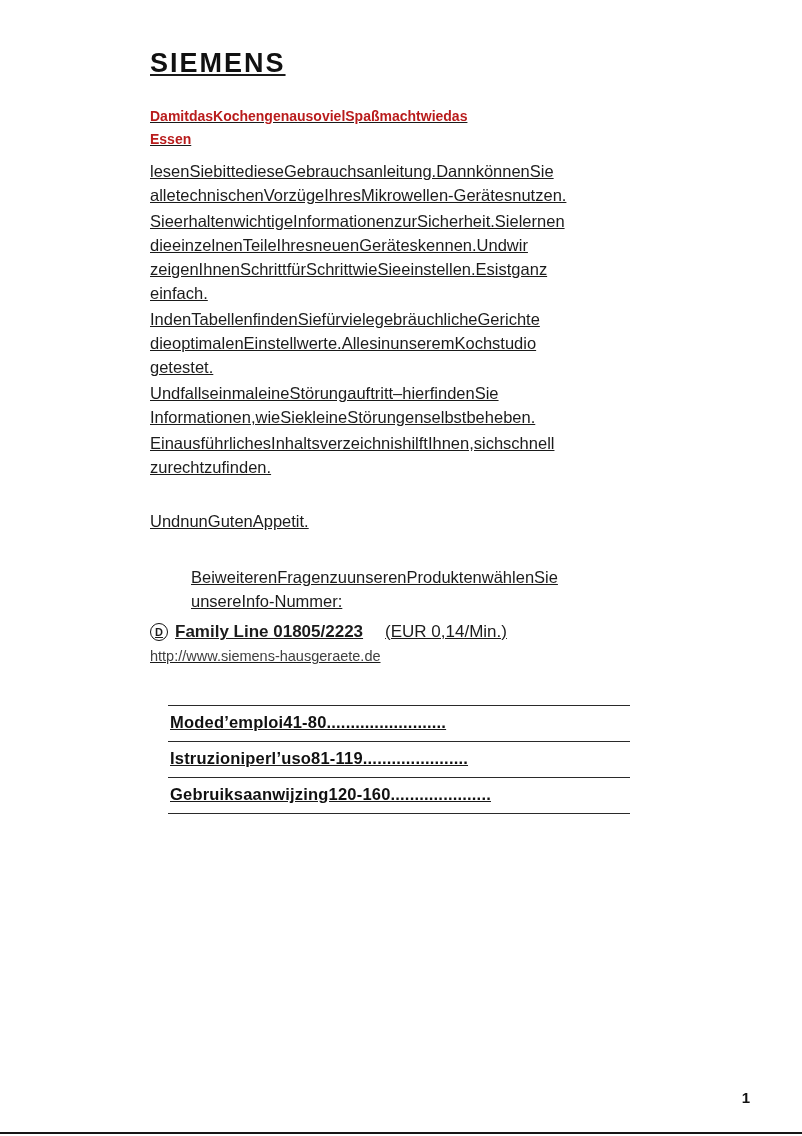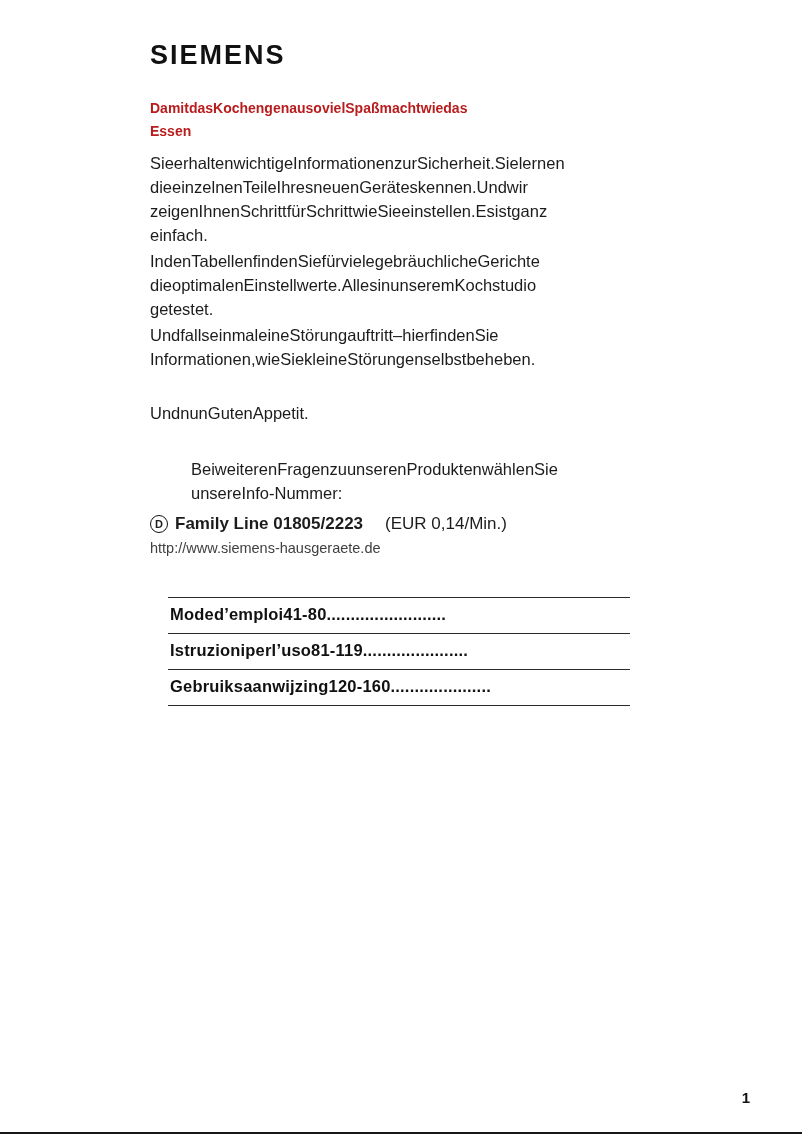--- a/index.html
+++ b/index.html
@@ -12,22 +12,23 @@
     width: 802px;
     height: 1136px;
     background: #ffffff;
     font-family: "Liberation Sans", sans-serif;
     color: #1a1a1a;
     overflow: hidden;
   }
   .content {
     position: absolute;
     left: 150px;
-    top: 40px;
+    top: 48px;
     width: 482px;
+    text-decoration: underline;
   }
   .logo {
     font-size: 27px;
     font-weight: 700;
     letter-spacing: 2px;
     color: #111;
   }
   .title {
     margin: 26px 0 8px 0;
     font-size: 14px;
@@ -111,29 +112,33 @@
 <body>
 
 <div class="page">
   <div class="content">
 
     <div class="logo">SIEMENS</div>
 
     <h1 class="title">DamitdasKochengenausovielSpaßmachtwiedas
 Essen</h1>
 
+    <p class="para">lesenSiebittedieseGebrauchsanleitung.DannkönnenSie
+alletechnischenVorzügeIhresMikrowellen-Gerätesnutzen.</p>
     <p class="para">SieerhaltenwichtigeInformationenzurSicherheit.Sielernen
 dieeinzelnenTeileIhresneuenGeräteskennen.Undwir
 zeigenIhnenSchrittfürSchrittwieSieeinstellen.Esistganz
 einfach.</p>
     <p class="para">IndenTabellenfindenSiefürvielegebräuchlicheGerichte
 dieoptimalenEinstellwerte.AllesinunseremKochstudio
 getestet.</p>
     <p class="para">UndfallseinmaleineStörungauftritt–hierfindenSie
 Informationen,wieSiekleineStörungenselbstbeheben.</p>
+    <p class="para">EinausführlichesInhaltsverzeichnishilftIhnen,sichschnell
+zurechtzufinden.</p>
 
     <p class="para appetit">UndnunGutenAppetit.</p>
 
     <p class="para info">BeiweiterenFragenzuunserenProduktenwählenSie
 unsereInfo-Nummer:</p>
 
     <div class="family-line">
       <span class="d-badge">D</span>
       <span class="fl-bold">Family Line 01805/2223</span>
       <span class="fl-rate">(EUR 0,14/Min.)</span>

